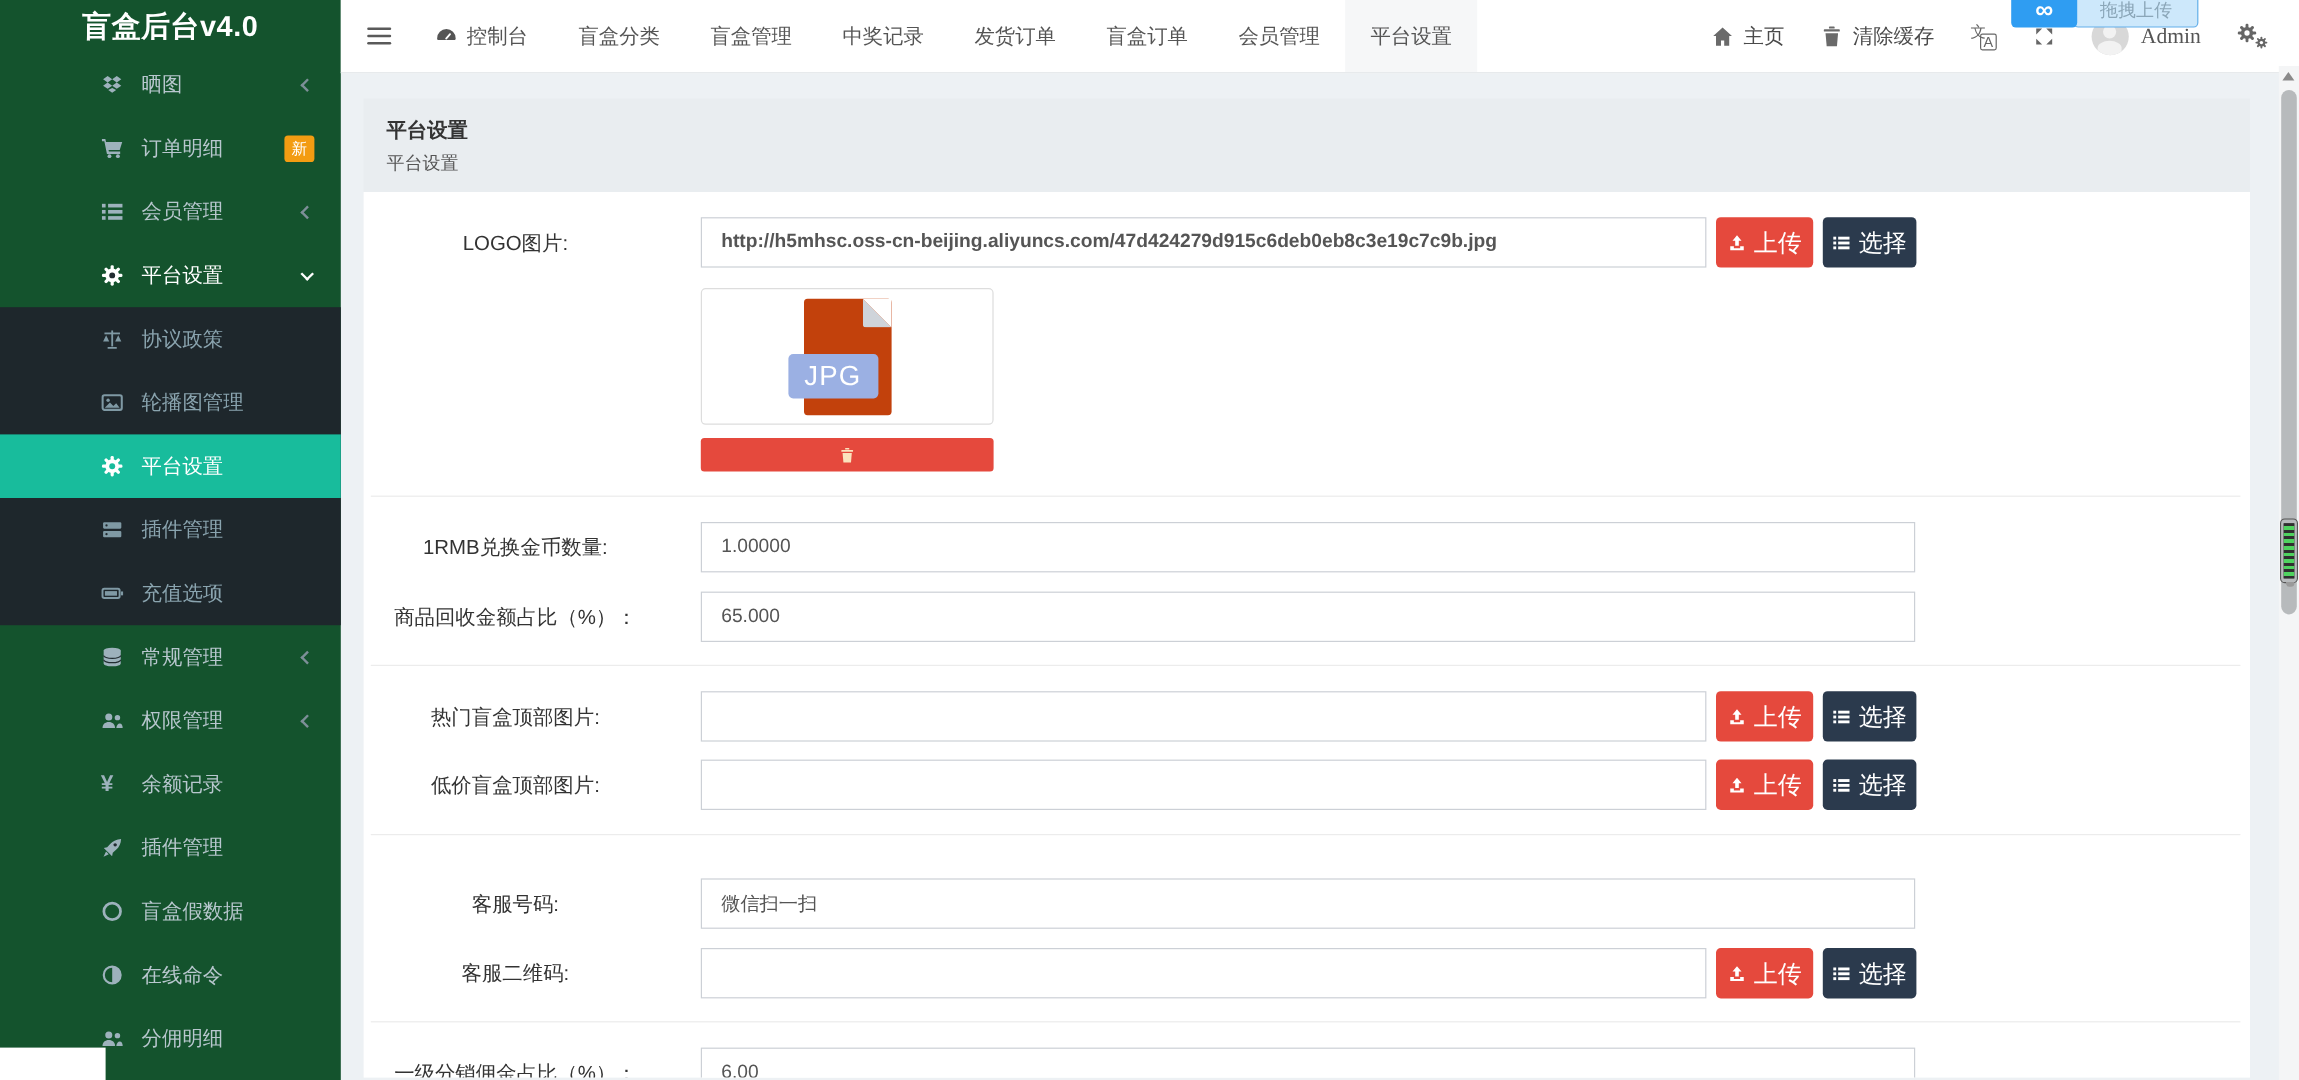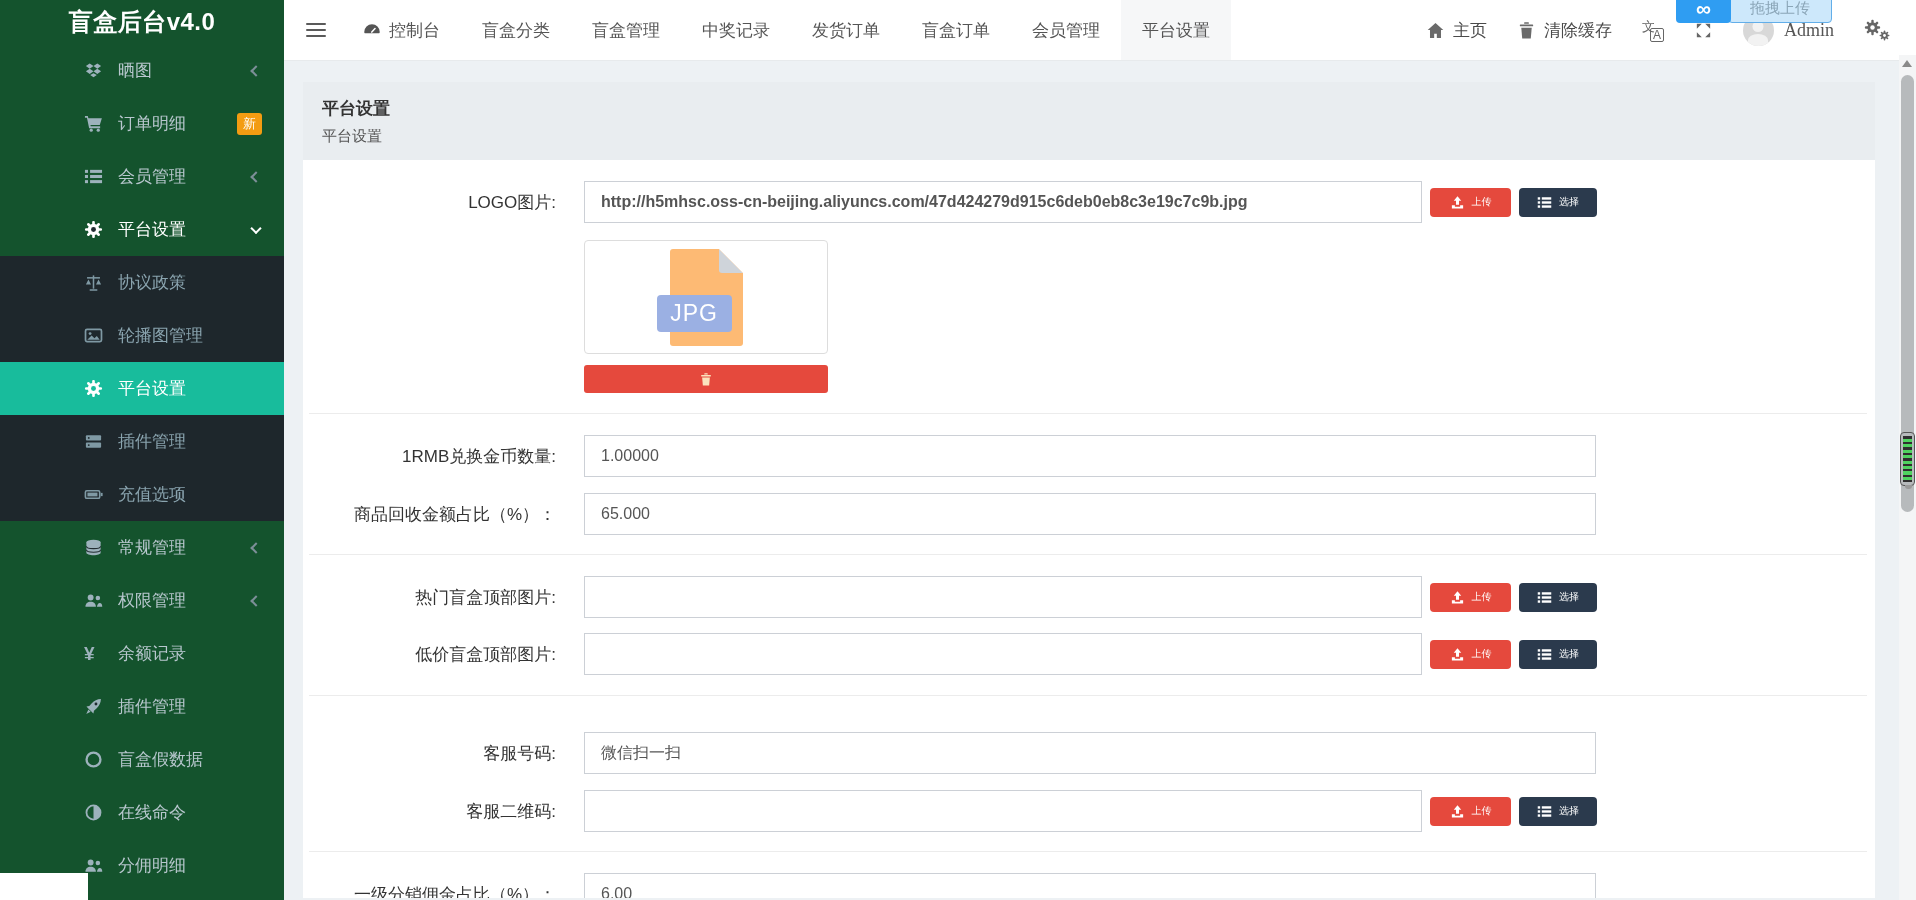--- a/index.html
+++ b/index.html
@@ -69,37 +69,37 @@
 
   
   #content { position:absolute; left:284px; top:61px; right:0; bottom:0; background:#edf1f4; }
   .panel { position:absolute; left:19px; top:21px; width:1572px; height:820px; }
   .panel-header { background:#e9edf0; padding:15px 19px 14px; }
   .panel-title { font-size:17px; font-weight:bold; color:#333; }
   .panel-sub { font-size:15px; color:#555; margin-top:7px; }
   .panel-body { background:#fff; height:738px; overflow:hidden; }
 
   .frow { display:flex; align-items:center; height:42px; }
-  .flabel { width:253px; text-align:right; font-size:17px; color:#333; flex:none; }
+  .flabel { width:253px; text-align:center; font-size:17px; color:#333; flex:none; }
   .fwrap { margin-left:28px; display:flex; align-items:center; height:42px; }
   input.txt { height:42px; border:1px solid #ccd0d6; padding:0 16px; font-size:16px; color:#555;
     font-family:"Liberation Sans","DejaVu Sans",sans-serif; outline:none; background:#fff; }
   .w-long { width:1012px; }
   .w-short { width:838px;font-weight:bold; }
-  .btn { height:29px; margin-left:8px; border:none; border-radius:4px; color:#fff; font-size:10px;
+  .btn { height:42px; margin-left:8px; border:none; border-radius:4px; color:#fff; font-size:20px;
     display:flex; align-items:center; justify-content:center; gap:7px; cursor:pointer;
     font-family:Liberation Serif, serif; }
   .btn .ico { width:15px; height:15px; }
   .btn-upload { width:81px; background:#e5493d; }
   .btn-choose { width:78px; background:#2b3a4d; }
 
   .thumb-row { margin-left:281px; margin-top:17px; }
   .thumb-box { width:244px; height:114px; border:1px solid #ddd; border-radius:4px; background:#fff;
     display:flex; align-items:center; justify-content:center; }
-  .doc { position:relative; width:73px; height:97px; background:#fdba74; border-radius:3px; }
+  .doc { position:relative; width:73px; height:97px; background:#c2410c; border-radius:3px; }
   .doc::after { content:''; position:absolute; top:0; right:0; border-style:solid;
     border-width:0 24px 24px 0; border-color:#fff #fff #cfd4da #cfd4da; border-radius:0 0 0 3px; }
   .doc-chip { position:absolute; left:-13px; top:46px; width:75px; height:37px; background:#9bb0e3;
     border-radius:4px; display:flex; align-items:center; justify-content:center;
     color:#fff; font-size:23px; letter-spacing:1px; }
   .del-row { margin-left:281px; margin-top:11px; }
   .btn-del { width:244px; height:28px; background:#e5493d; border:none; border-radius:3px;
     display:flex; align-items:center; justify-content:center; cursor:pointer; }
   .btn-del .ico { width:14px; height:15px; color:#fbe3bd; }
 

